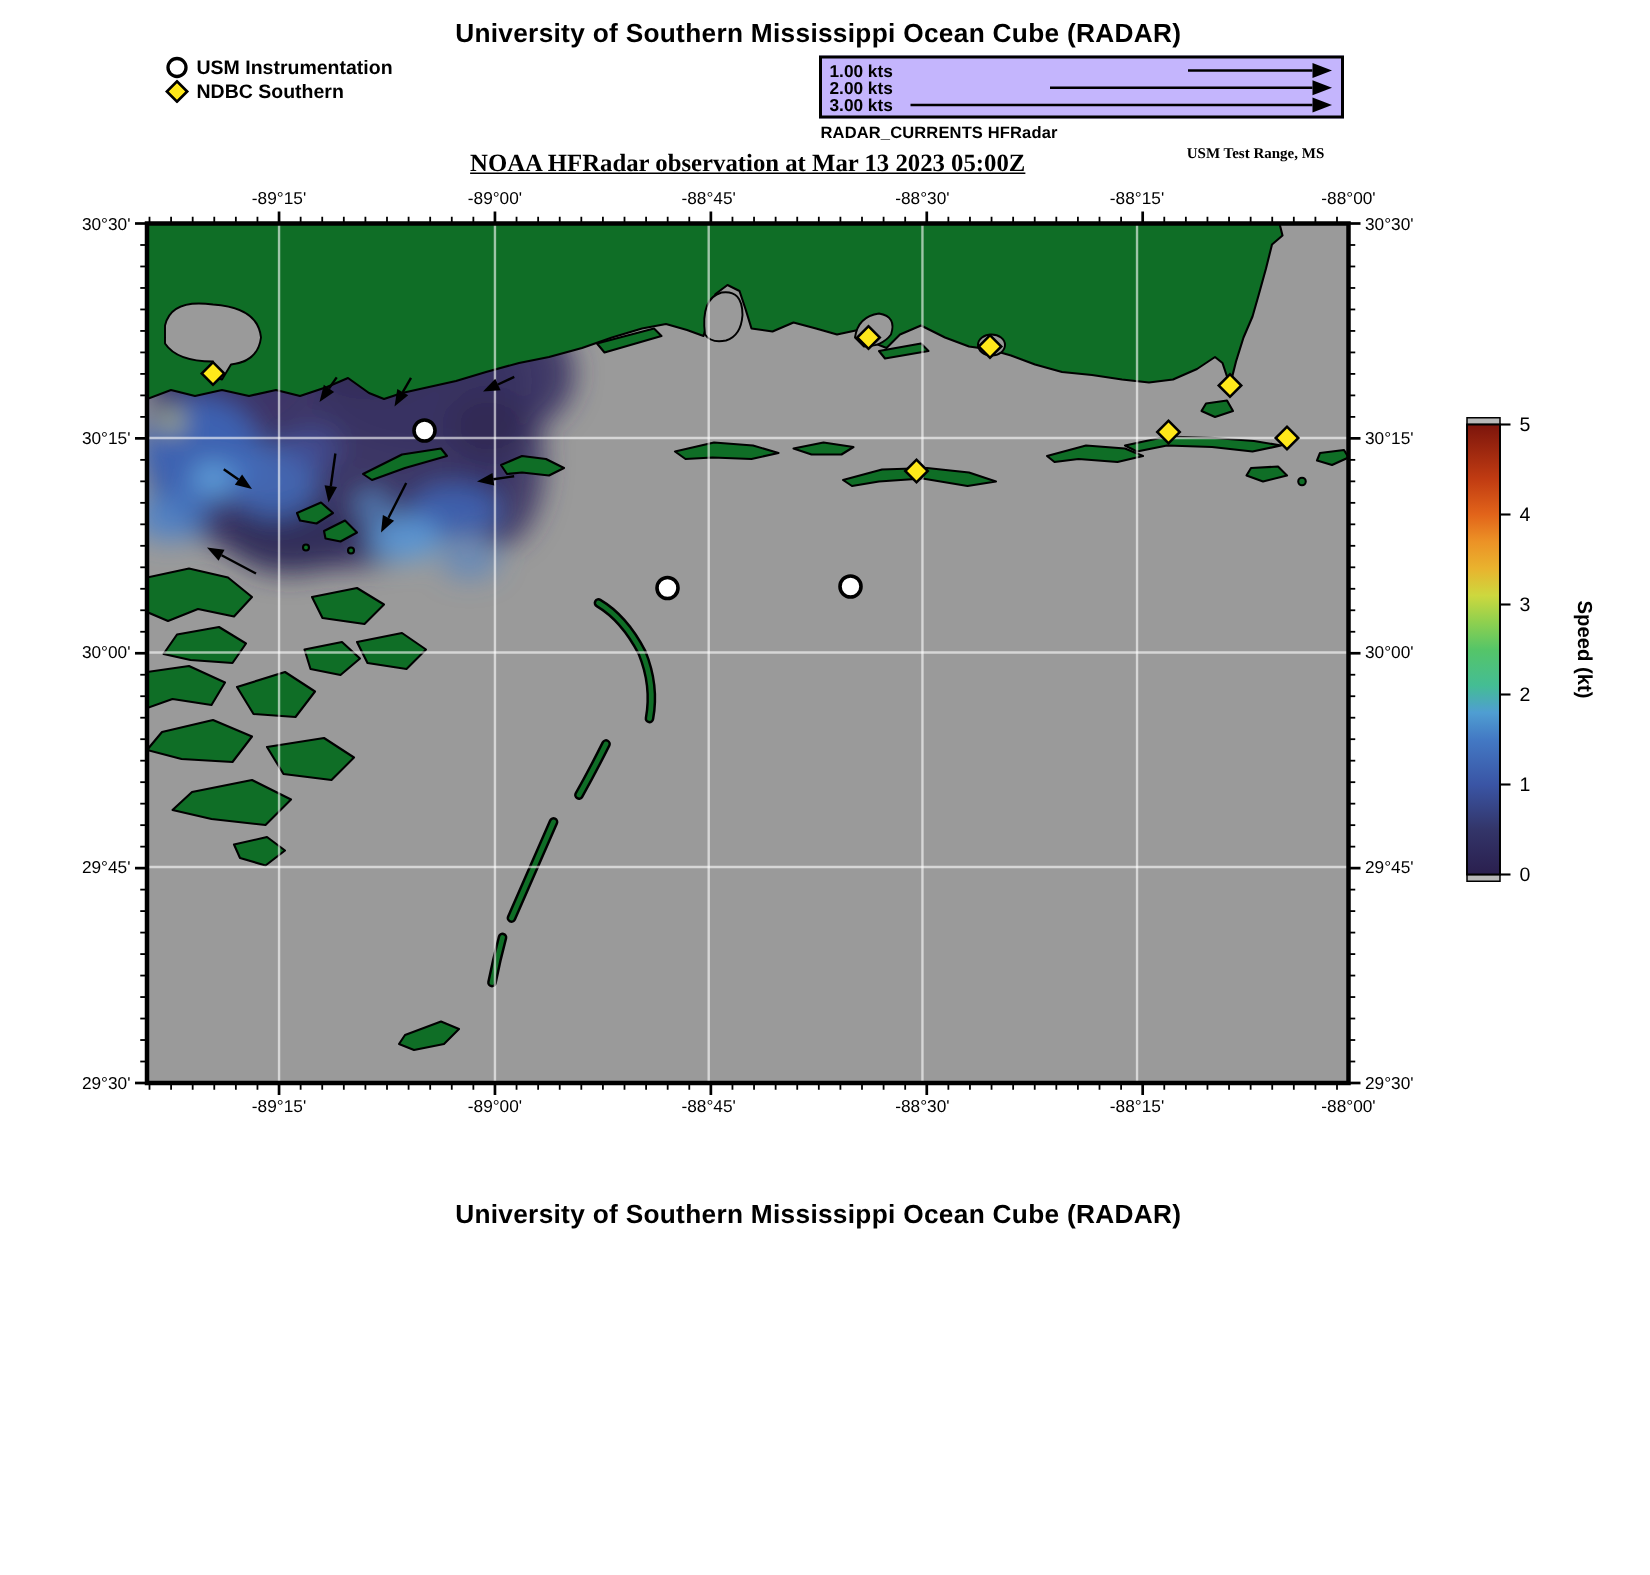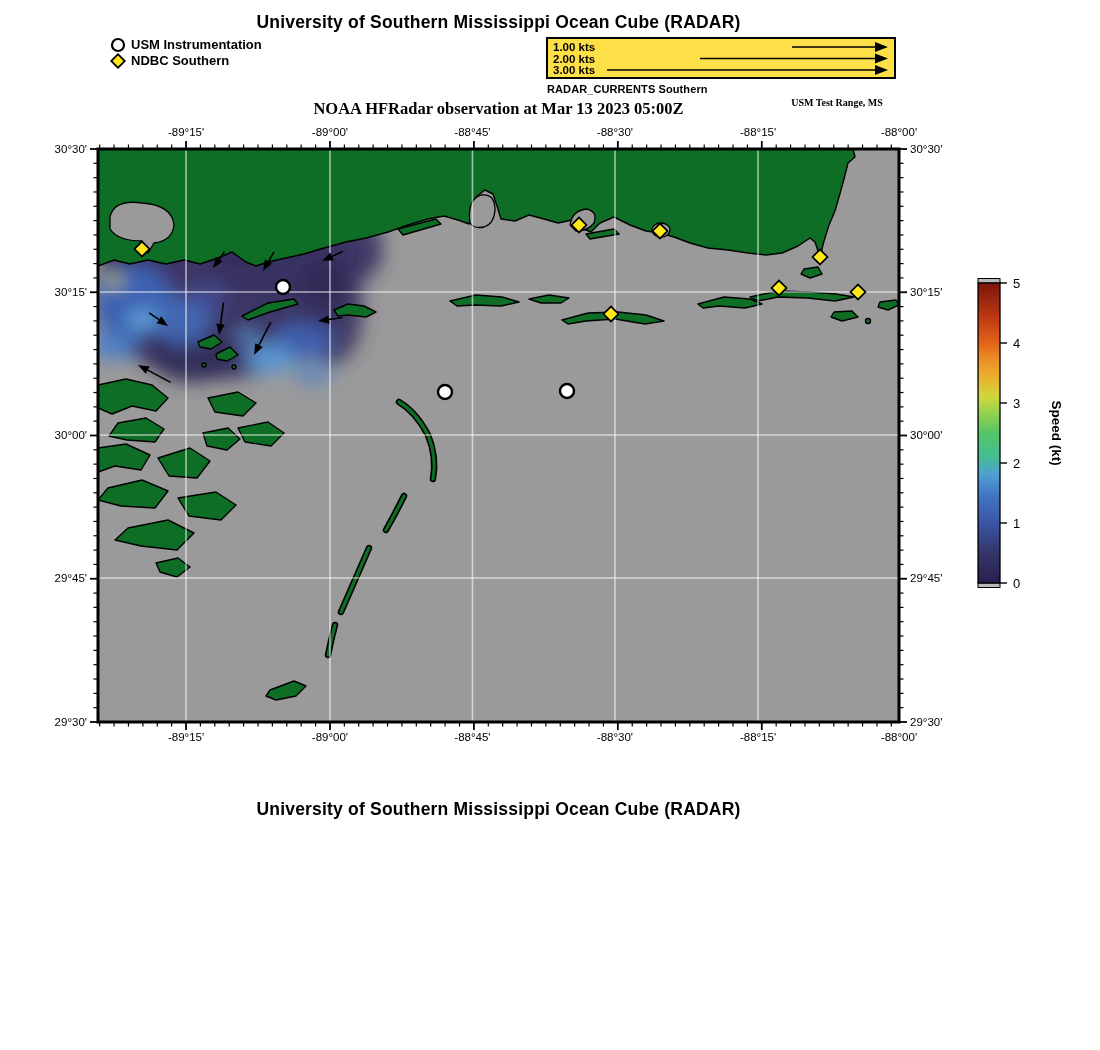--- a/index.html
+++ b/index.html
@@ -1,24 +1,24 @@
 <!DOCTYPE html>
 <html><head>
 <meta charset="utf-8">
 <style>
   html,body{margin:0;padding:0;background:#ffffff;}
   #canvas{position:relative;width:1100px;height:1050px;background:#ffffff;overflow:hidden;
           font-family:"Liberation Sans",sans-serif;color:#000;}
   .abs{position:absolute;}
-  .title{width:997px;text-align:center;font-weight:bold;font-size:17.5px;letter-spacing:0.2px;}
-  .subtitle{width:997px;text-align:center;font-family:"Liberation Serif",serif;font-weight:bold;font-size:16.5px;}
+  .title{width:997px;text-align:center;font-weight:bold;font-size:17.5px;letter-spacing:0.2px;padding-left:47px;}
+  .subtitle{width:997px;text-align:center;font-family:"Liberation Serif",serif;font-weight:bold;font-size:16.5px;text-decoration:underline;}
   .range-label{width:150px;text-align:center;font-family:"Liberation Serif",serif;font-weight:bold;font-size:10px;}
   .legend-row{display:flex;align-items:flex-start;height:16px;font-weight:bold;font-size:13px;}
   .legend-row svg{margin-right:4px;}
-  .vecbox{width:346px;height:38px;border:2.5px solid #000;background:#fde047;}
+  .vecbox{width:346px;height:38px;border:2.5px solid #000;background:#c4b5fd;}
   .vecbox svg{display:block;}
   .vec-caption{font-weight:bold;font-size:11px;letter-spacing:0.1px;}
   svg text{font-family:"Liberation Sans",sans-serif;fill:#000;}
   .land{fill:#0f6e26;stroke:#000;stroke-width:1.4;stroke-linejoin:round;}
   .carve{fill:#9a9a9a;stroke:#000;stroke-width:1.3;stroke-linejoin:round;}
   .arcblack{fill:none;stroke:#000;stroke-width:6.5;stroke-linecap:round;}
   .arcgreen{fill:none;stroke:#0f6e26;stroke-width:3.2;stroke-linecap:round;}
 </style>
 </head>
 <body>
@@ -48,21 +48,21 @@
         <line x1="244" y1="8" x2="327" y2="8" stroke="#000" stroke-width="1.6"></line>
         <polygon points="340,8 327,13 327,3" fill="#000"></polygon>
         <text x="5" y="23.5" font-size="11.5" font-weight="bold">2.00 kts</text>
         <line x1="152" y1="19.5" x2="327" y2="19.5" stroke="#000" stroke-width="1.6"></line>
         <polygon points="340,19.5 327,24.5 327,14.5" fill="#000"></polygon>
         <text x="5" y="35" font-size="11.5" font-weight="bold">3.00 kts</text>
         <line x1="59" y1="31" x2="327" y2="31" stroke="#000" stroke-width="1.6"></line>
         <polygon points="340,31 327,36 327,26" fill="#000"></polygon>
       </svg>
   </div>
-  <div class="abs vec-caption" style="left:547px;top:83px">RADAR_CURRENTS Southern</div>
+  <div class="abs vec-caption" style="left:547px;top:83px">RADAR_CURRENTS HFRadar</div>
 
   <div class="abs subtitle" style="left:0;top:99px">NOAA HFRadar observation at Mar 13 2023 05:00Z</div>
   <div class="abs range-label" style="left:762px;top:97px">USM Test Range, MS</div>
 
   <svg id="plot-svg" class="abs" style="left:0;top:0" width="1100" height="1050">
     <defs>
       <clipPath id="mapclip">
           <rect x="0" y="0" width="801" height="573"></rect>
         </clipPath>
       <filter id="blurF" x="-30%" y="-30%" width="160%" height="160%">

